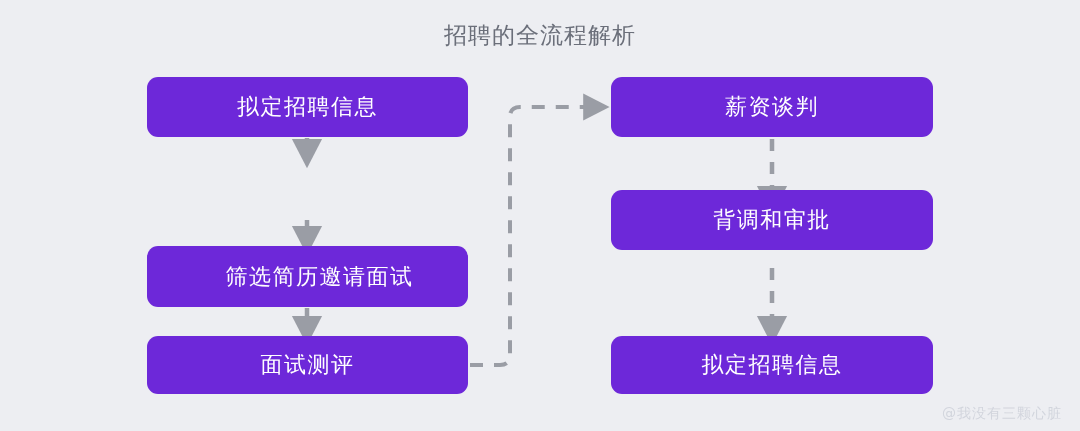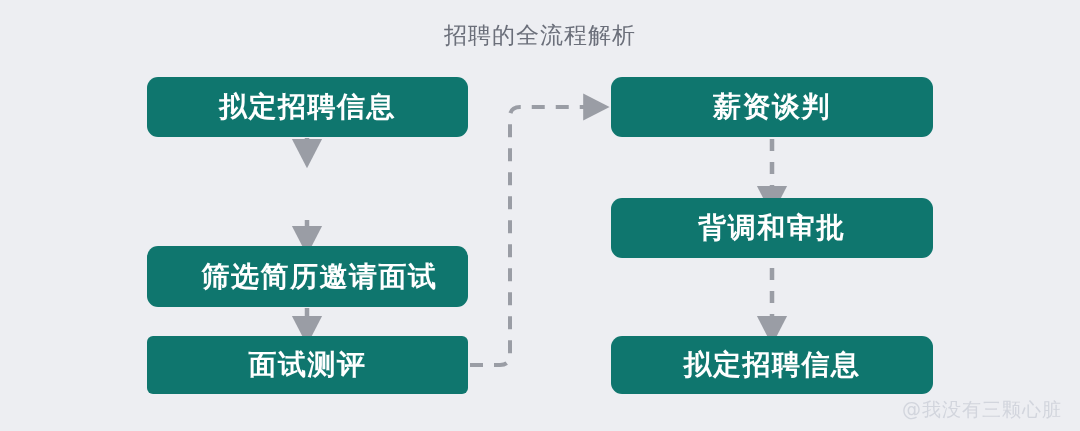--- a/index.html
+++ b/index.html
@@ -25,55 +25,54 @@
     top: 20px;
     width: 1080px;
     text-align: center;
     font-size: 23px;
     color: #6b6f7a;
     letter-spacing: 1px;
     font-weight: 400;
   }
   .node-box {
     position: absolute;
-    background: #0f766e;
+    background: #6d28d9;
     border-radius: 11px;
     color: #ffffff;
     display: flex;
     align-items: center;
     justify-content: center;
-    font-size: 28px;
+    font-size: 22px;
     letter-spacing: 1.5px;
     box-sizing: border-box;
-    font-weight: bold;
   }
   
   .col-left  { left: 147px; width: 321px; }
   .col-right { left: 611px; width: 322px; }
   .row-1 { top: 77px;  height: 60px; }
   .row-2 { top: 159px; height: 60px; }
   .row-3 { top: 246px; height: 61px; padding-left: 24px; }
-  .row-4 { top: 336px; height: 58px; border-radius: 6px; }
+  .row-4 { top: 336px; height: 58px; }
   .r-row-1 { top: 77px;  height: 60px; }
-  .r-row-2 { top: 198px; height: 60px; }
+  .r-row-2 { top: 190px; height: 60px; }
   .r-row-3 { top: 336px; height: 58px; }
 
   #connector-layer {
     position: absolute;
     left: 0;
     top: 0;
     width: 1080px;
     height: 431px;
     pointer-events: none;
   }
   #watermark {
     position: absolute;
     right: 18px;
     bottom: 8px;
-    font-size: 19px;
+    font-size: 14px;
     color: #d2d5dd;
     letter-spacing: 1px;
   }
 </style>
 </head>
 <body>
 
 <div id="flowchart-canvas">
 
   <div id="chart-title">招聘的全流程解析</div>

